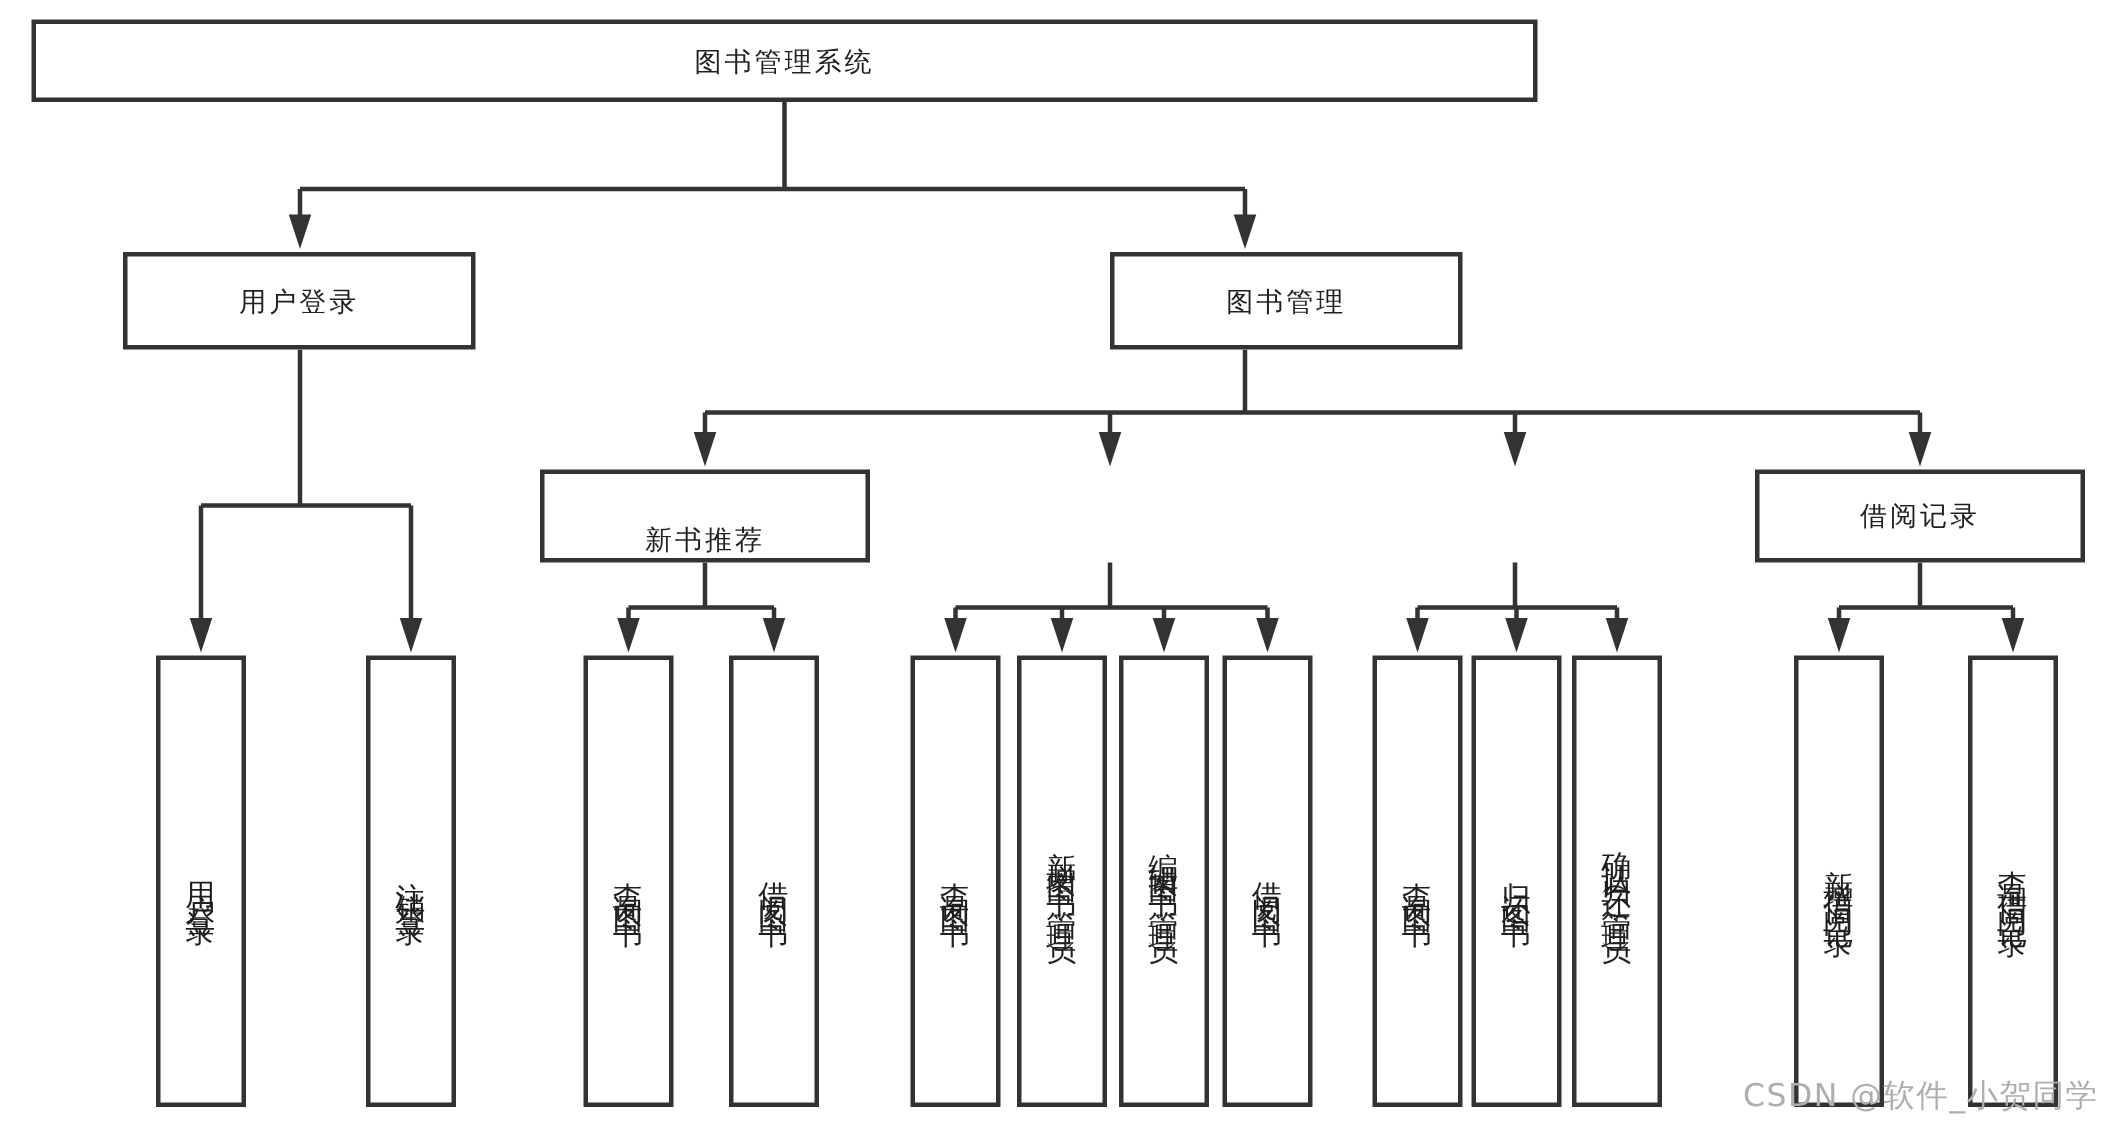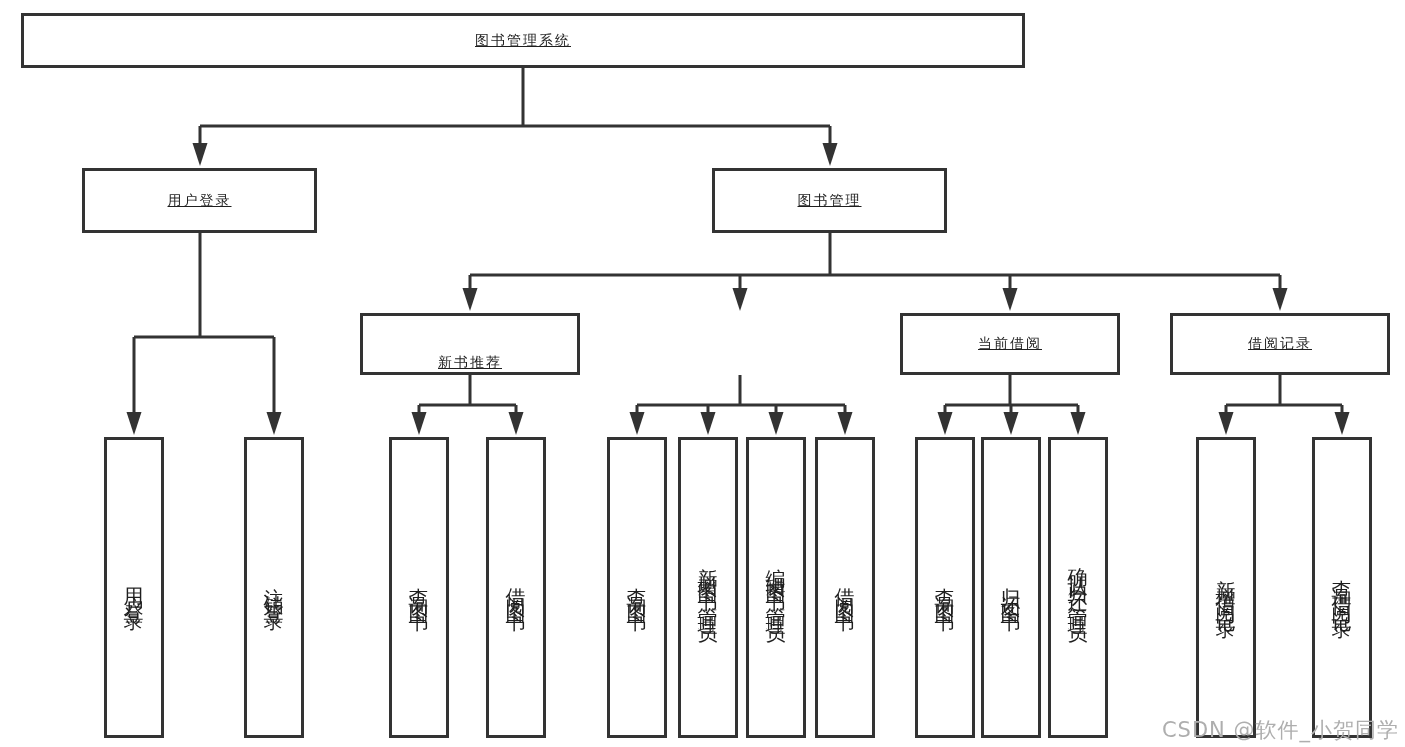--- a/index.html
+++ b/index.html
@@ -26,24 +26,23 @@
     position: absolute;
     box-sizing: border-box;
     border: 3px solid #333333;
     background: #ffffff;
     display: flex;
     align-items: center;
     justify-content: center;
     color: #1f1f1f;
   }
   .node.h-box span {
-    font-size: 14px;
+    font-size: 18px;
     letter-spacing: 2px;
     white-space: nowrap;
-    text-decoration: underline;
   }
   .node.root-box {
     left: 21px; top: 13px; width: 1004px; height: 55px;
   }
   .node.lvl2 { top: 168px; width: 235px; height: 65px; }
   .node.lvl3 { top: 313px; width: 220px; height: 62px; }
   .node.leaf {
     top: 437px; width: 60px; height: 301px;
   }
   .leaf span {
@@ -109,29 +108,26 @@
     </g>
   </svg>
 
   <div class="node h-box root-box">
     <span>图书管理系统</span>
   </div>
 
   <div class="node h-box lvl2" style="left:82px;">
     <span>用户登录</span>
   </div>
-  <div class="node h-box lvl2" style="left:712px;">
+  <div class="node h-box lvl2" style="left:740px;">
     <span>图书管理</span>
   </div>
 
   <div class="node h-box lvl3" style="left:360px;align-items:flex-end;">
     <span>新书推荐</span>
-  </div>
-  <div class="node h-box lvl3" style="left:900px;">
-    <span>当前借阅</span>
   </div>
   <div class="node h-box lvl3" style="left:1170px;">
     <span>借阅记录</span>
   </div>
 
   <div class="node leaf" style="left:104px;">
     <span>用户登录</span>
   </div>
   <div class="node leaf" style="left:244px;">
     <span>注销登录</span>

